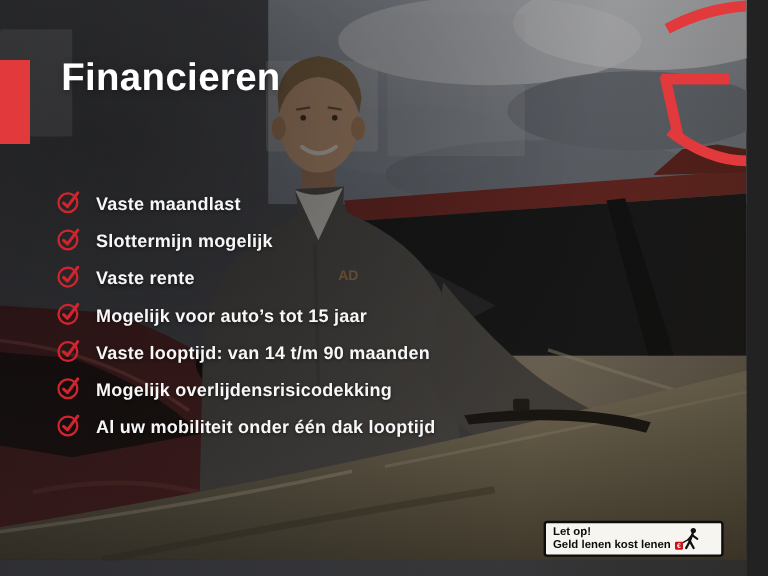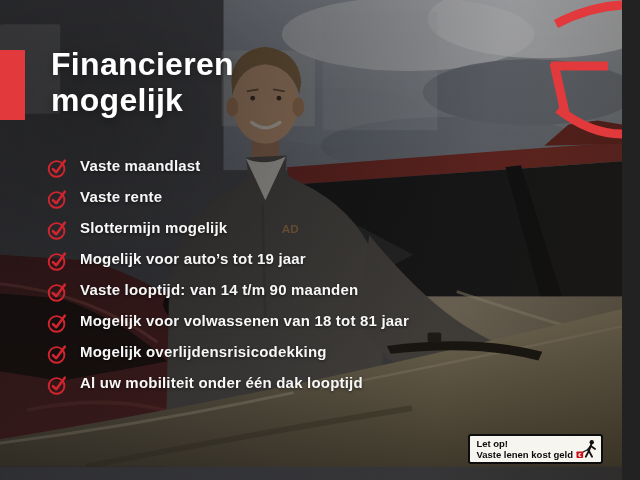--- a/index.html
+++ b/index.html
@@ -25,35 +25,35 @@
   .page-title{
     position:absolute;left:51px;top:46px;color:#ffffff;
     font-size:32px;line-height:36px;font-weight:700;letter-spacing:.3px;
     text-shadow:0 2px 6px rgba(0,0,0,.35);
   }
   .page-title span{display:block;}
   .checklist{
     position:absolute;left:47px;top:157px;
     display:flex;flex-direction:column;gap:9px;
   }
-  .check-row{display:flex;align-items:flex-start;gap:11px;height:22px;}
+  .check-row{display:flex;align-items:flex-end;gap:11px;height:22px;}
   .check-ic{width:22px;height:22px;flex:0 0 auto;}
   .check-ic circle{fill:none;stroke:var(--check-red,#d0252f);stroke-width:2;}
   .check-ic path{fill:none;stroke:var(--check-red,#d0252f);stroke-width:2.7;
     stroke-linecap:round;stroke-linejoin:round;}
   .check-label{
     font-size:15px;font-weight:600;color:#f7f7f7;letter-spacing:.2px;
     text-shadow:0 1px 3px rgba(0,0,0,.55);white-space:nowrap;
   }
   .brand-logo{position:absolute;right:0;top:0;width:92px;height:140px;}
   .brand-logo path{fill:none;stroke:var(--accent,#d7343a);stroke-width:9;}
   .warning-badge{
     position:absolute;right:19px;top:434px;
     background:#f7f5f0;border:2px solid #0d0d0d;border-radius:3px;
-    padding:2px 4px 2px 6px;display:flex;align-items:center;gap:3px;
+    padding:2px 18px 2px 6px;display:flex;align-items:center;gap:3px;
   }
   .badge-text{font-size:9.5px;line-height:11px;font-weight:700;color:#0b0b0b;white-space:nowrap;}
   .badge-text span{display:block;}
   .badge-ic{width:21px;height:20px;flex:0 0 auto;}
 </style>
 </head>
 <body>
 
 <div class="stage">
 
@@ -133,65 +133,57 @@
       <path d="M88,480 Q262,446 424,420" stroke="#3f3727" stroke-width="6" fill="none" opacity=".45"></path>
     </g>
   </svg>
 
   <div class="dim-overlay"></div>
 
   <div class="red-bar"></div>
 
   <h1 class="page-title" style="margin:0;">
     <span>Financieren</span>
-    <span>mogelijk</span>
   </h1>
 
   <div class="checklist">
     <div class="check-row">
       <svg class="check-ic" viewBox="0 0 23 22">
           <circle cx="10" cy="12" r="8.2"></circle>
           <path d="M6.3 12.3 L9.7 15.4 L18.6 3.4"></path>
         </svg>
       <span class="check-label">Vaste maandlast</span>
     </div>
     <div class="check-row">
       <svg class="check-ic" viewBox="0 0 23 22">
           <circle cx="10" cy="12" r="8.2"></circle>
           <path d="M6.3 12.3 L9.7 15.4 L18.6 3.4"></path>
         </svg>
+      <span class="check-label">Slottermijn mogelijk</span>
+    </div>
+    <div class="check-row">
+      <svg class="check-ic" viewBox="0 0 23 22">
+          <circle cx="10" cy="12" r="8.2"></circle>
+          <path d="M6.3 12.3 L9.7 15.4 L18.6 3.4"></path>
+        </svg>
       <span class="check-label">Vaste rente</span>
     </div>
     <div class="check-row">
       <svg class="check-ic" viewBox="0 0 23 22">
           <circle cx="10" cy="12" r="8.2"></circle>
           <path d="M6.3 12.3 L9.7 15.4 L18.6 3.4"></path>
         </svg>
-      <span class="check-label">Slottermijn mogelijk</span>
-    </div>
-    <div class="check-row">
-      <svg class="check-ic" viewBox="0 0 23 22">
-          <circle cx="10" cy="12" r="8.2"></circle>
-          <path d="M6.3 12.3 L9.7 15.4 L18.6 3.4"></path>
-        </svg>
-      <span class="check-label">Mogelijk voor auto’s tot 19 jaar</span>
+      <span class="check-label">Mogelijk voor auto’s tot 15 jaar</span>
     </div>
     <div class="check-row">
       <svg class="check-ic" viewBox="0 0 23 22">
           <circle cx="10" cy="12" r="8.2"></circle>
           <path d="M6.3 12.3 L9.7 15.4 L18.6 3.4"></path>
         </svg>
       <span class="check-label">Vaste looptijd: van 14 t/m 90 maanden</span>
-    </div>
-    <div class="check-row">
-      <svg class="check-ic" viewBox="0 0 23 22">
-          <circle cx="10" cy="12" r="8.2"></circle>
-          <path d="M6.3 12.3 L9.7 15.4 L18.6 3.4"></path>
-        </svg>
-      <span class="check-label">Mogelijk voor volwassenen van 18 tot 81 jaar</span>
     </div>
     <div class="check-row">
       <svg class="check-ic" viewBox="0 0 23 22">
           <circle cx="10" cy="12" r="8.2"></circle>
           <path d="M6.3 12.3 L9.7 15.4 L18.6 3.4"></path>
         </svg>
       <span class="check-label">Mogelijk overlijdensrisicodekking</span>
     </div>
     <div class="check-row">
       <svg class="check-ic" viewBox="0 0 23 22">
@@ -205,21 +197,21 @@
   <svg class="brand-logo" viewBox="0 0 92 140" aria-hidden="true">
     <path d="M26,24 Q58,7 92,5"></path>
     <path d="M21,66 L78,66"></path>
     <path d="M24,63 L35,113"></path>
     <path d="M28,109 Q60,134 92,134"></path>
   </svg>
 
   <div class="warning-badge">
     <div class="badge-text">
       <span>Let op!</span>
-      <span>Vaste lenen kost geld</span>
+      <span>Geld lenen kost lenen</span>
     </div>
     <svg class="badge-ic" viewBox="0 0 22 20" aria-hidden="true">
       <path d="M7,13.5 L12.5,10.5" stroke="#111" stroke-width="1.2" fill="none"></path>
       <rect x="0.5" y="12.5" width="7" height="7" rx="1" fill="var(--badge-red,#cc1016)"></rect>
       <text x="4" y="18.3" font-size="6" font-weight="bold" fill="#fff" text-anchor="middle">€</text>
       <circle cx="16.5" cy="2.8" r="2.3" fill="#111"></circle>
       <path d="M16,5.2 L13.5,12" stroke="#111" stroke-width="2" fill="none" stroke-linecap="round"></path>
       <path d="M13.5,12 L10.3,18" stroke="#111" stroke-width="2" fill="none" stroke-linecap="round"></path>
       <path d="M13.5,12 L16.8,18" stroke="#111" stroke-width="2" fill="none" stroke-linecap="round"></path>
       <path d="M15.5,6.8 L20,10" stroke="#111" stroke-width="1.8" fill="none" stroke-linecap="round"></path>

